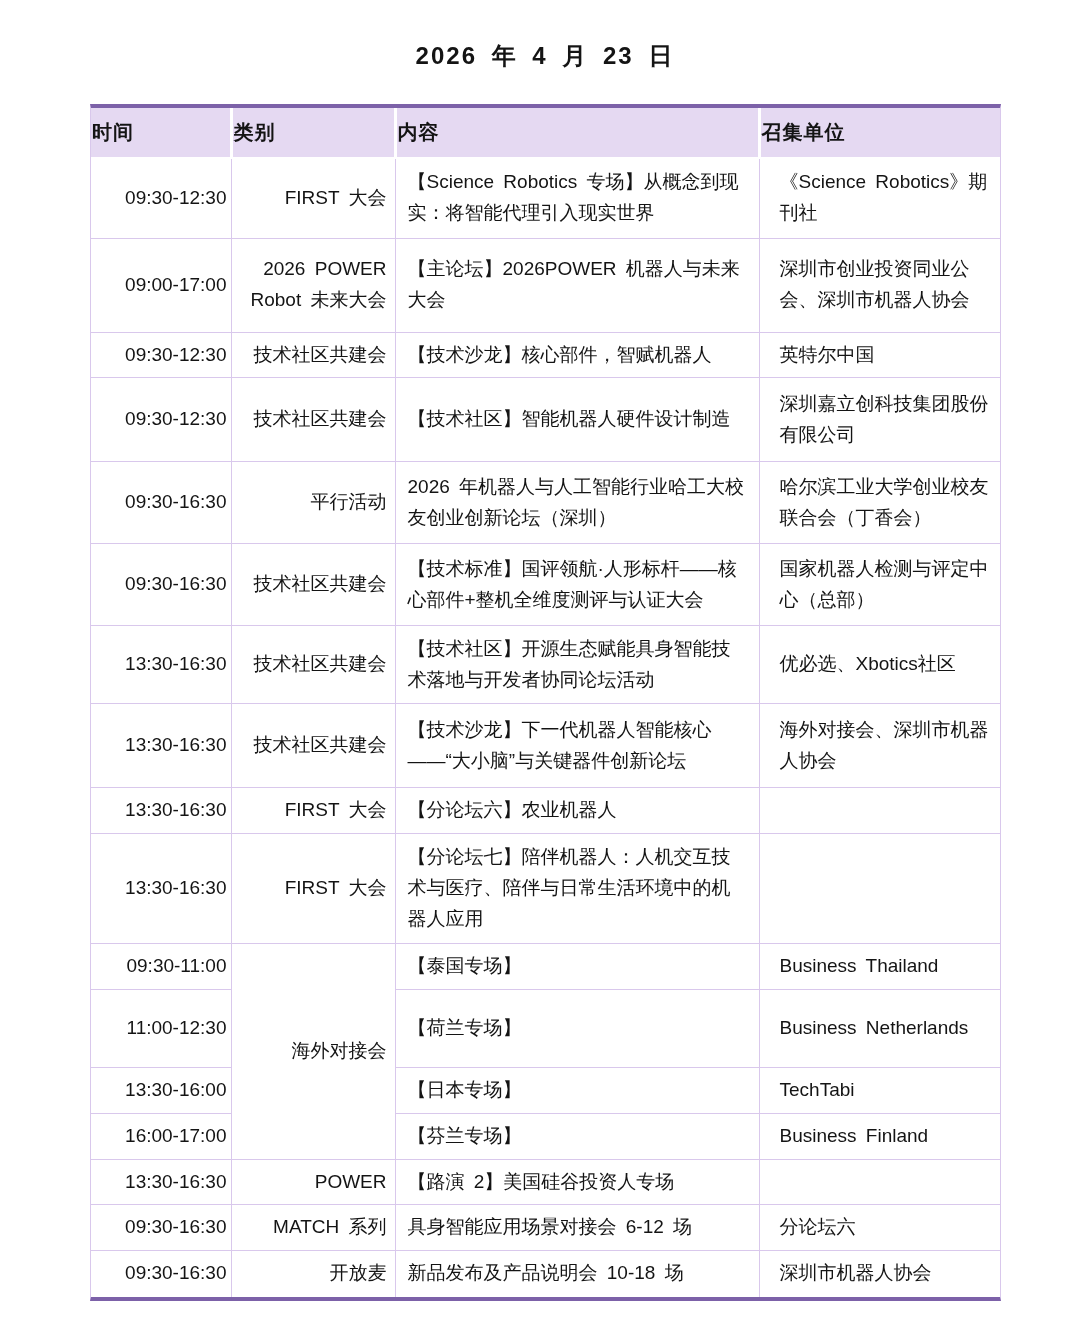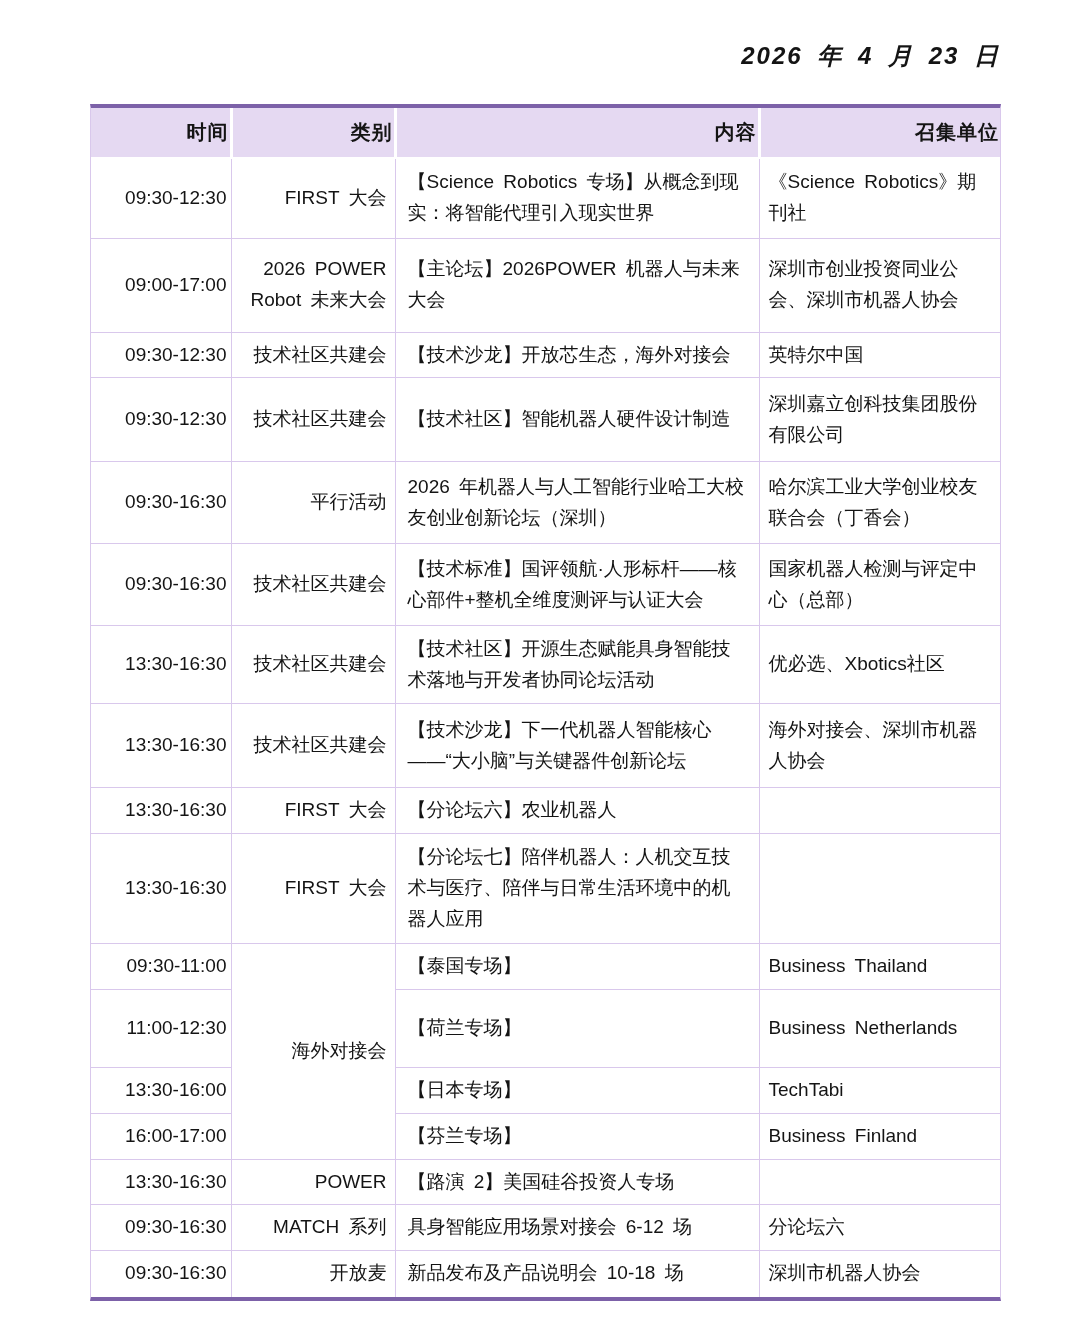--- a/index.html
+++ b/index.html
@@ -14,26 +14,25 @@
   }
   .page {
     width: 1080px;
     height: 1337px;
     padding-top: 40px;
     overflow: hidden;
   }
   .title {
     width: 910px;
     margin: 0 0 0 90px;
-    text-align: right;
+    text-align: center;
     font-size: 24px;
     font-weight: bold;
     letter-spacing: 2px;
     word-spacing: 6px;
-    font-style: italic;
   }
   .table-wrap {
     margin: 32px 0 0 90px;
     width: 911px;
     border-top: 4px solid #7c61a8;
     border-bottom: 4px solid #7c61a8;
     border-left: 1px solid #d9c8ec;
     border-right: 1px solid #d9c8ec;
   }
   table.schedule {
@@ -44,21 +43,21 @@
   col.c-time { width: 140px; }
   col.c-category { width: 164px; }
   col.c-content { width: 364px; }
   col.c-organizer { width: 241px; }
 
   th {
     background: #e5d9f2;
     font-size: 20px;
     font-weight: bold;
     height: 50px;
-    text-align: right;
+    text-align: left;
     vertical-align: middle;
     border-right: 3px solid #ffffff;
     border-bottom: 2px solid #ffffff;
     letter-spacing: 1px;
   }
   th:last-child { border-right: none; }
 
   td {
     border-right: 1px solid #d9c8ec;
     border-bottom: 1px solid #d9c8ec;
@@ -71,21 +70,21 @@
   td:last-child { border-right: none; }
   tbody tr:last-child td { border-bottom: none; }
 
   td.time {
     text-align: right;
     padding: 4px 4px;
     white-space: nowrap;
   }
   td.category { padding: 4px 8px 4px 14px; text-align: right; }
   td.content  { padding: 7px 10px 7px 12px; }
-  td.organizer{ padding: 7px 8px 7px 9px; margin-top: 43px; }
+  td.organizer{ padding: 7px 8px 7px 20px; margin-top: 43px; }
 </style>
 </head>
 <body>
 
 <div class="page">
 
   <div class="title">2026 年 4 月 23 日</div>
 
   <div class="table-wrap">
     <table class="schedule">
@@ -112,21 +111,21 @@
           </tr>
           <tr style="height: 94px;">
             <td class="time">09:00-17:00</td>
             <td class="category">2026 POWER Robot 未来大会</td>
             <td class="content">【主论坛】2026POWER 机器人与未来大会</td>
             <td class="organizer">深圳市创业投资同业公会、深圳市机器人协会</td>
           </tr>
           <tr style="height: 44px;">
             <td class="time">09:30-12:30</td>
             <td class="category">技术社区共建会</td>
-            <td class="content">【技术沙龙】开放芯生态，海外对接会</td>
+            <td class="content">【技术沙龙】核心部件，智赋机器人</td>
             <td class="organizer">英特尔中国</td>
           </tr>
           <tr style="height: 84px;">
             <td class="time">09:30-12:30</td>
             <td class="category">技术社区共建会</td>
             <td class="content">【技术社区】智能机器人硬件设计制造</td>
             <td class="organizer">深圳嘉立创科技集团股份有限公司</td>
           </tr>
           <tr style="height: 82px;">
             <td class="time">09:30-16:30</td>

